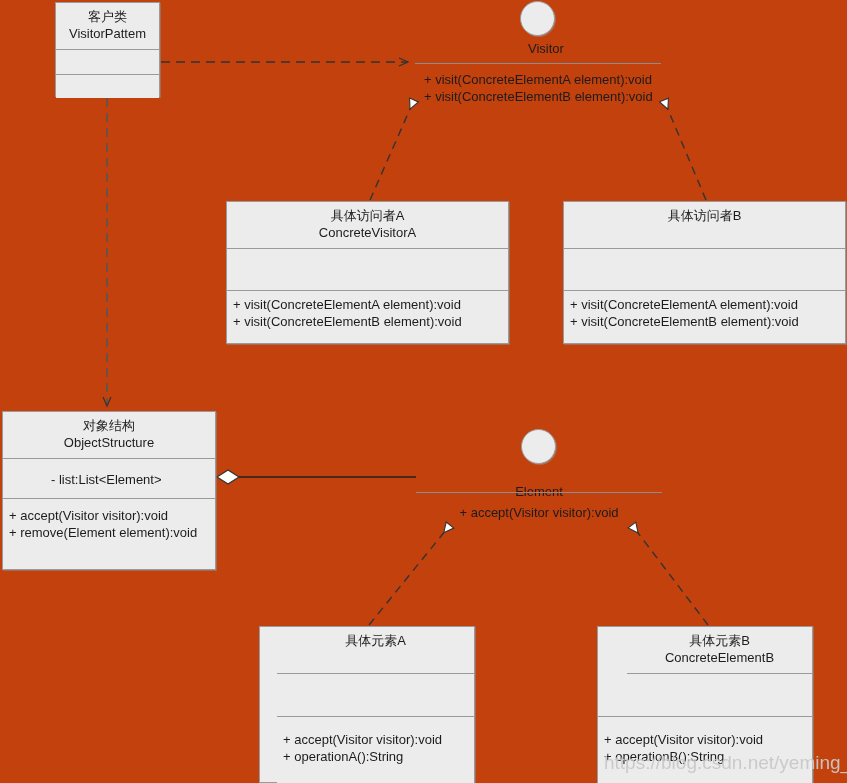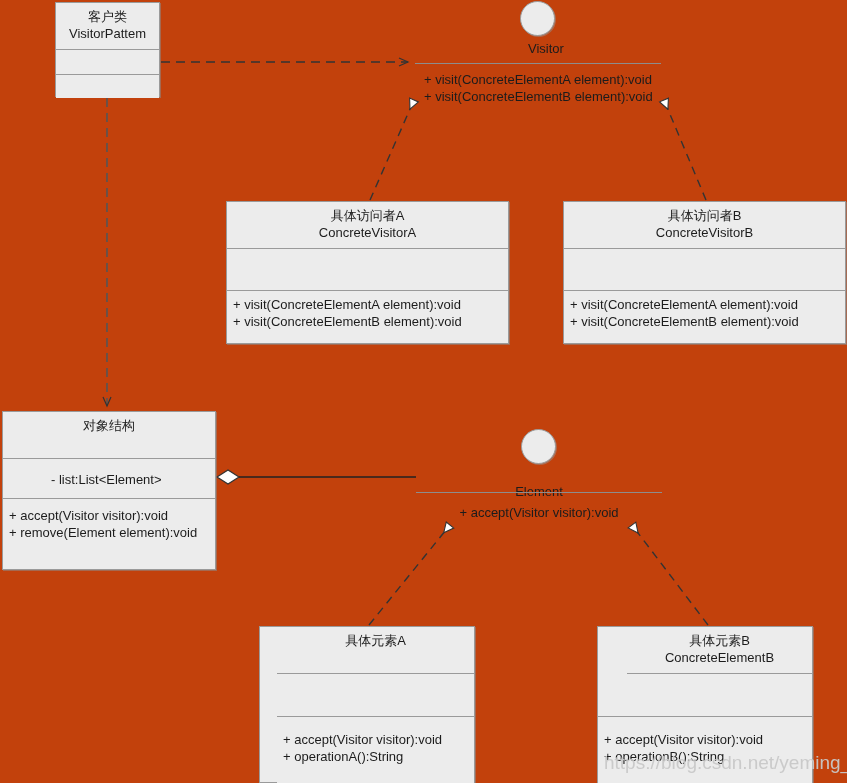--- a/index.html
+++ b/index.html
@@ -185,32 +185,32 @@
     <div class="uml-compartment cmp-body cmp-empty" style="height:42px;"></div>
     <div class="uml-compartment cmp-body" style="height:52px;">
       <div class="row">+ visit(ConcreteElementA element):void</div>
       <div class="row">+ visit(ConcreteElementB element):void</div>
     </div>
   </div>
 
   <div class="uml-class" style="left:563px; top:201px; width:283px; height:143px;">
     <div class="uml-compartment cmp-title" style="height:47px;">
       <span class="cn">具体访问者B</span>
-      <span class="en">ConcreteVisitorB</span>
     </div>
     <div class="uml-compartment cmp-body cmp-empty" style="height:42px;"></div>
     <div class="uml-compartment cmp-body" style="height:52px;">
       <div class="row">+ visit(ConcreteElementA element):void</div>
       <div class="row">+ visit(ConcreteElementB element):void</div>
     </div>
   </div>
 
   <div class="uml-class" style="left:2px; top:411px; width:214px; height:159px;">
     <div class="uml-compartment cmp-title" style="height:47px;">
       <span class="cn">对象结构</span>
+      <span class="en">ObjectStructure</span>
     </div>
     <div class="uml-compartment cmp-body" style="height:40px; padding-top:12px;padding-left:48px;">
       <div class="row">- list:List&lt;Element&gt;</div>
     </div>
     <div class="uml-compartment cmp-body" style="height:70px; padding-top:8px;">
       <div class="row">+ accept(Visitor visitor):void</div>
       <div class="row">+ remove(Element element):void</div>
     </div>
   </div>
 

